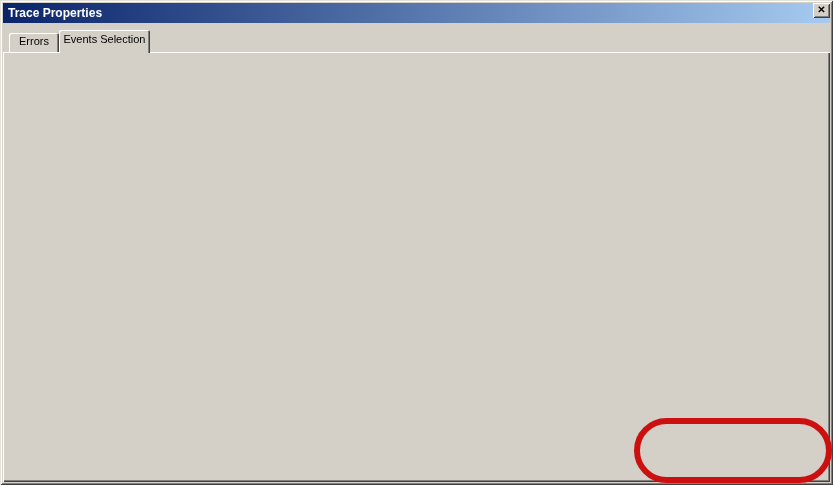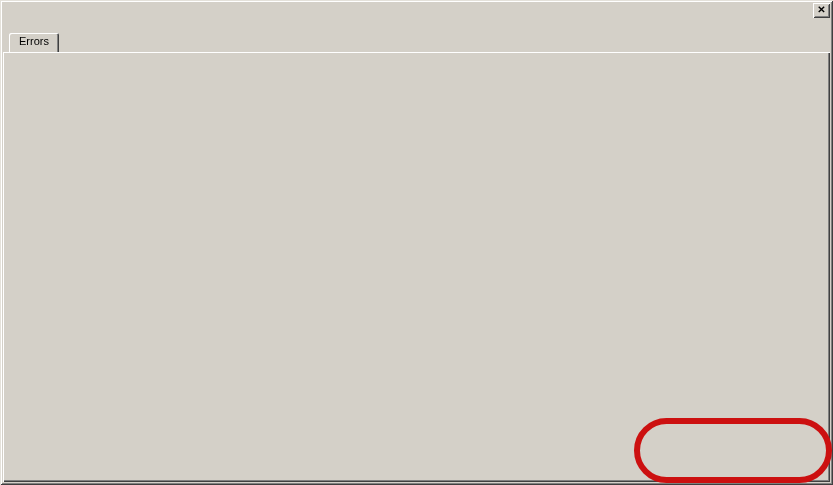--- a/index.html
+++ b/index.html
@@ -91,23 +91,27 @@
   .btn1{left:648px;top:429px;}
   .btn2{left:648px;top:456px;}
   .annotation{position:absolute;left:634px;top:418px;width:198px;height:65px;
     border:6px solid var(--annotation,#cc0000);border-radius:33px;z-index:5;pointer-events:none;}
 </style>
 </head>
 <body>
 
 <div id="window">
 
+  <div class="titlebar">
+    <span class="title-text">Trace Properties</span>
+  </div>
   <div class="close-btn btn3d">✕</div>
 
   <div class="tab tab-back">Errors</div>
+  <div class="tab tab-front">Events Selection</div>
 
   <div class="panel"></div>
 
   <div class="instruction">Review selected events and event columns to trace. To see a complete list, select the "Show all events" and "Show all columns" options.</div>
 
   <div class="grid">
     <div class="ghead" id="grid-header">
         <div class="hcell first" style="width: 236px;">Events</div>
         <div class="hcell" style="width: 91px;">EventSubclass</div>
         <div class="hcell" style="width: 55px;">TextData</div>

